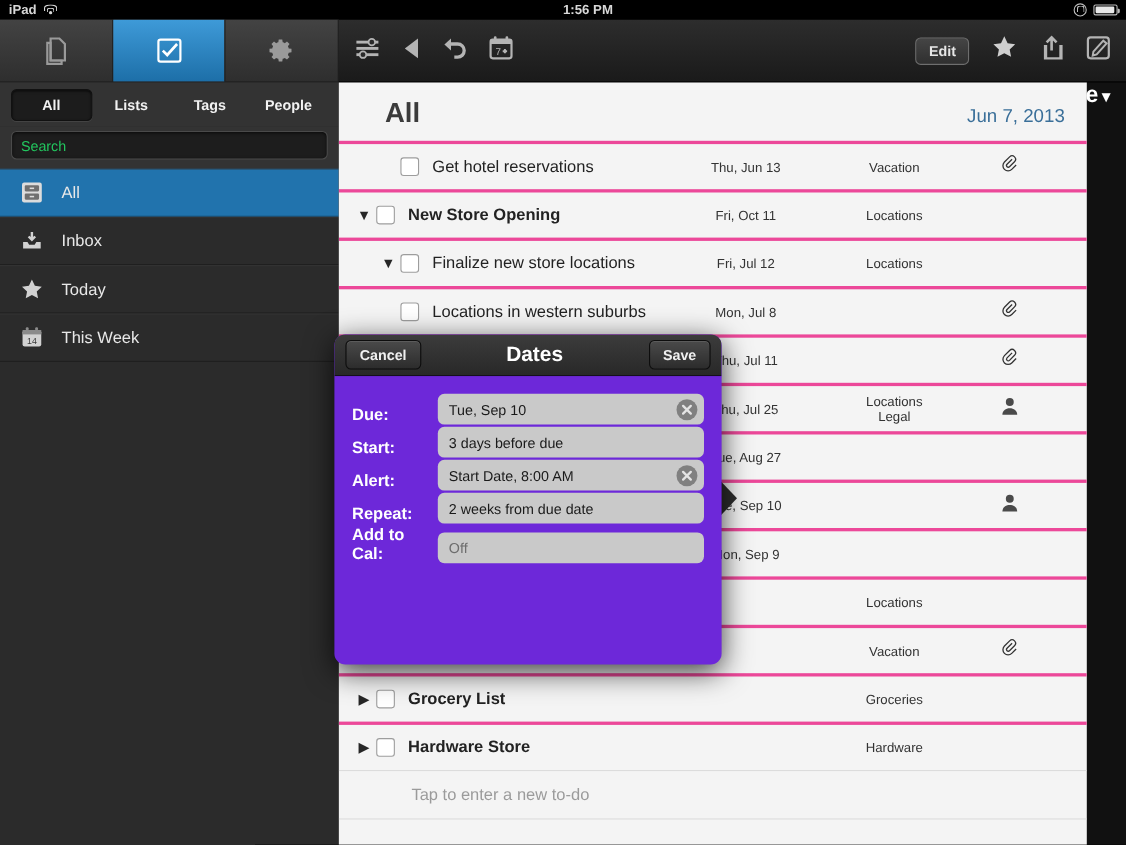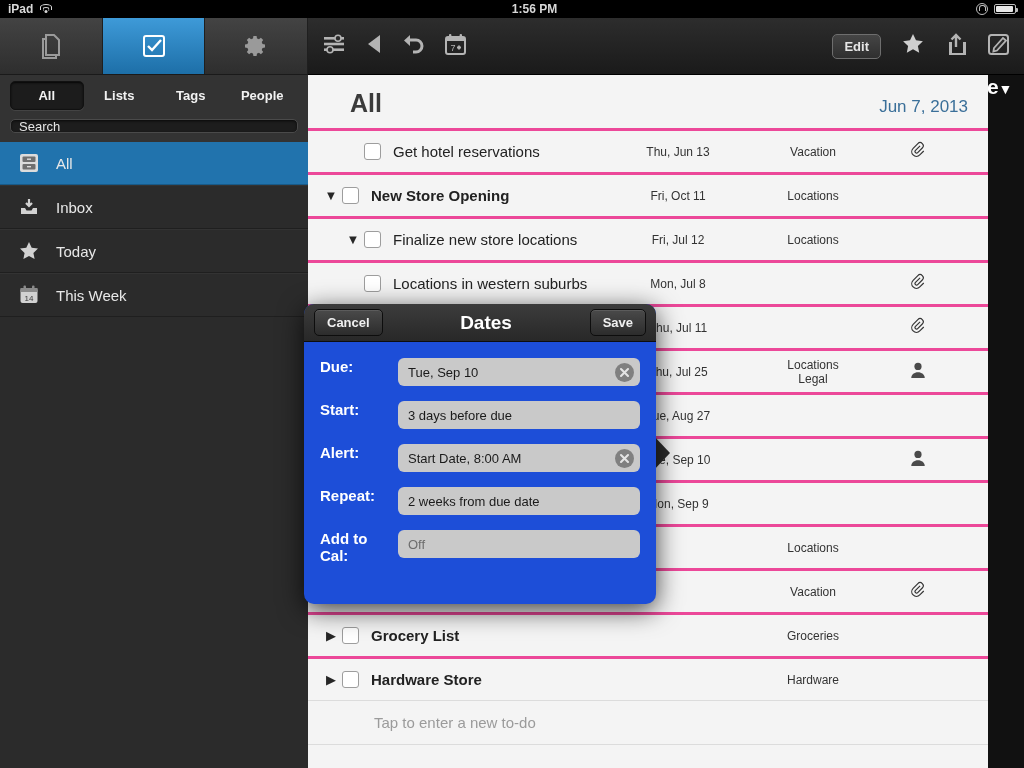--- a/index.html
+++ b/index.html
@@ -45,22 +45,22 @@
   .tabbtn svg { display:block; }
 
   .segwrap { height:40px; display:flex; align-items:center; padding:0 10px; gap:0;
              background:#333; }
   .seg { flex:1; text-align:center; color:#f2f2f2; font-size:13px; font-weight:bold;
          padding:6px 0; border-radius:5px; }
   .seg.active { background:#1c1c1c; box-shadow:inset 0 1px 2px rgba(0,0,0,.8), 0 1px 0 rgba(255,255,255,.08);
                 border:1px solid #111; }
 
   .searchwrap { padding:4px 10px 8px; background:#333; }
-  .searchbox { height:14px; background:#1d1d1d; border:1px solid #4a4a4a; border-radius:5px;
-               color:#e5e5e5; font-size:13px; display:flex; align-items:center; padding:0 8px;
+  .searchbox { height:26px; background:#1d1d1d; border:1px solid #4a4a4a; border-radius:5px;
+               color:#22c55e; font-size:13px; display:flex; align-items:center; padding:0 8px;
                box-shadow:inset 0 1px 3px rgba(0,0,0,.7); }
 
   .navlist { background:#2b2b2b; }
   .navitem { height:44px; display:flex; align-items:center; gap:14px; padding:0 16px;
              border-bottom:1px solid #1f1f1f; border-top:1px solid #333;
              color:#e8e8e8; font-size:15px; }
   .navitem.active { background:#2173ad; border-bottom-color:#185a88; }
   .navicon { width:26px; height:26px; display:flex; align-items:center; justify-content:center; }
 
   
@@ -93,37 +93,37 @@
   .indent2 { padding-left:56px; }
   .newrow { height:44px; border-top:1px solid #dcdcdc; display:flex; align-items:center;
             padding-left:66px; color:#9b9b9b; font-size:15px; }
   .newrow-bot { border-top:1px solid #dcdcdc; height:22px; }
 
   .clip { width:18px; height:18px; display:inline-block; }
   .person { width:18px; height:18px; display:inline-block; }
 
   
   .popover { position:absolute; left:304px; top:304px; width:352px; height:300px;
-             background:#1d4ed8; border-radius:10px;
+             background:#6d28d9; border-radius:10px;
              box-shadow:0 6px 26px rgba(0,0,0,.75); z-index:40; }
   .pop-arrow { position:absolute; left:652px; top:434px; width:0; height:0;
                border-top:19px solid transparent; border-bottom:19px solid transparent;
                border-left:18px solid #2d2d2d; z-index:39; }
   .pop-head { height:38px; background-image:linear-gradient(#3c3c3c,#282828);
               border-radius:10px 10px 0 0; border-bottom:1px solid #0d0d0d;
               display:flex; align-items:center; padding:0 10px; position:relative; }
   .pop-title { position:absolute; left:12px; right:0; text-align:center; color:#fff;
                font-size:19px; font-weight:bold; }
   .popbtn { position:relative; z-index:2; color:#f0f0f0; font-size:13px; font-weight:bold;
             padding:5px 12px; border:1px solid #0d0d0d; border-radius:5px;
             background-image:linear-gradient(#4a4a4a,#2c2c2c);
             box-shadow:0 1px 0 rgba(255,255,255,.1) inset; }
   .popbtn.right { margin-left:auto; }
   .pop-body { padding:16px 16px 10px; }
-  .frow { display:flex; align-items:flex-start; margin-bottom:15px; }
+  .frow { display:flex; align-items:flex-end; margin-bottom:2px; }
   .flabel { width:78px; color:#fff; font-size:15px; font-weight:bold; flex:none; }
   .field { flex:1; height:28px; background:#c9c9c9; border-radius:6px;
            display:flex; align-items:center; padding:0 10px; color:#1a1a1a; font-size:13px;
            position:relative; }
   .field.ph { color:#6d6d6d; }
   .clearbtn { position:absolute; right:6px; width:19px; height:19px; border-radius:50%;
               background:#808080; display:flex; align-items:center; justify-content:center; }
   .clearbtn svg { display:block; }
   .quickrow { display:flex; justify-content:flex-end; gap:8px; margin:2px 0 9px; }
   .quickbtn { color:#ededed; font-size:12px; font-weight:bold; padding:5px 12px;

